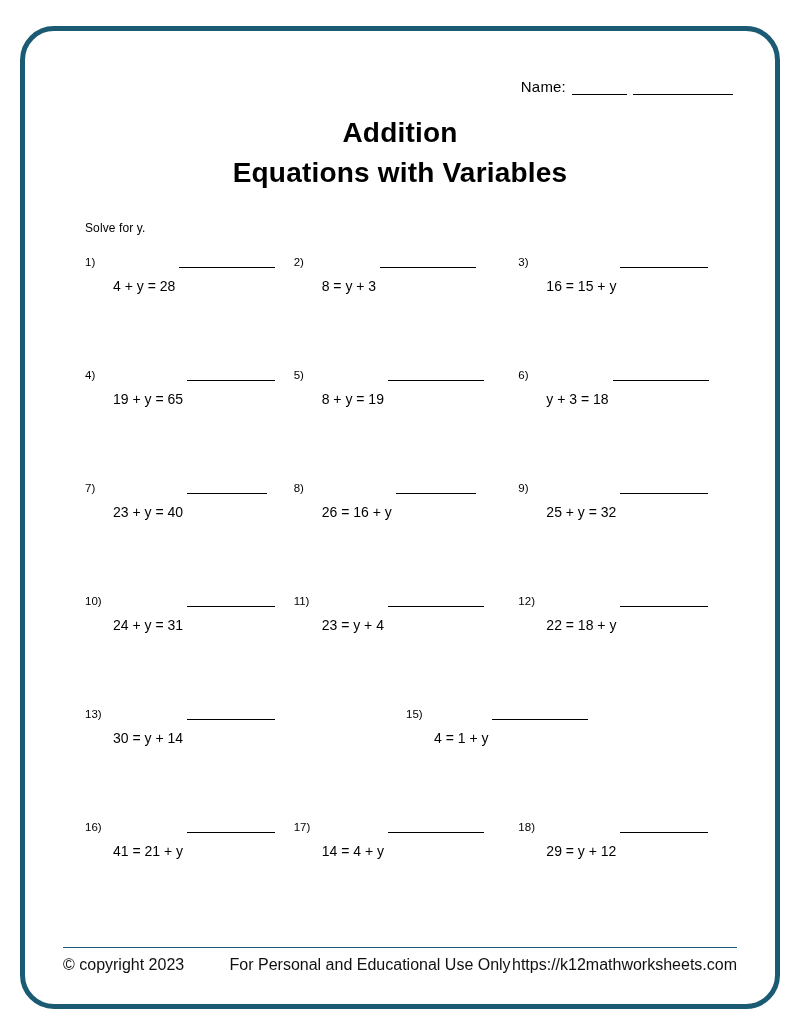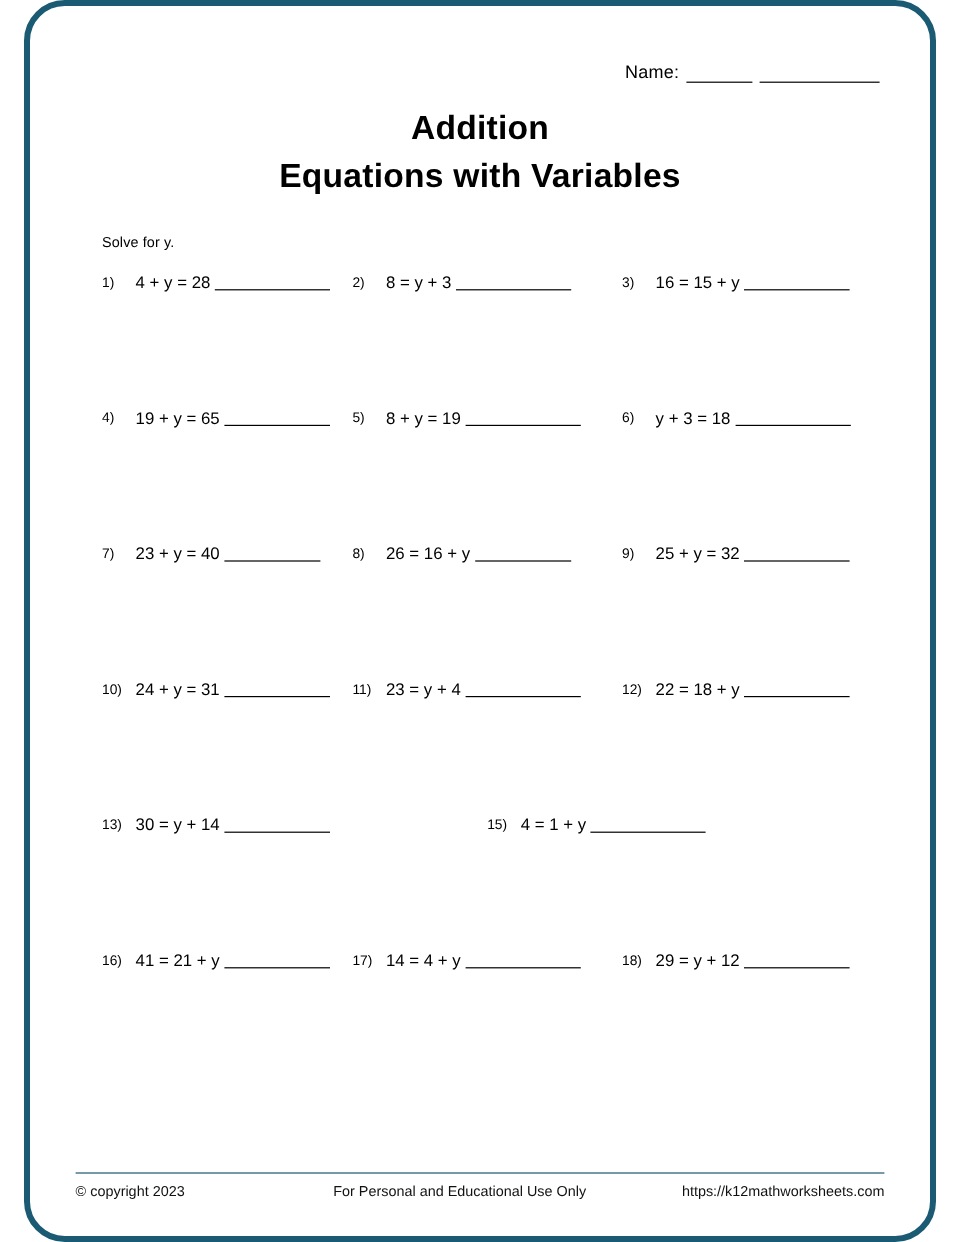--- a/index.html
+++ b/index.html
@@ -12,21 +12,21 @@
     background: #ffffff;
     font-family: "Liberation Sans", sans-serif;
     color: #000000;
     overflow: hidden;
   }
   .page {
     position: relative;
     width: 800px;
     height: 1035px;
     box-sizing: border-box;
-    padding: 0 20px;
+    padding: 26px 20px;
   }
   .frame {
     position: relative;
     width: 100%;
     height: 100%;
     box-sizing: border-box;
     border: 5px solid #1b5a73;
     border-radius: 34px;
     background: #ffffff;
     padding: 30px 38px 0 38px;
@@ -94,20 +94,21 @@
   .qnum {
     font-size: 11.5px;
     min-width: 22px;
     padding-top: 3px;
     color: #000;
   }
   .eq {
     font-size: 14px;
     white-space: nowrap;
     padding-left: 6px;
+    margin-top: 25px;
   }
   .answer-blank {
     display: inline-block;
     border-bottom: 1.3px solid #000;
     height: 14px;
     margin-left: 4px;
     vertical-align: bottom;
   }
   .w-long { width: 96px; }
   .w-mid { width: 88px; }
@@ -119,21 +120,21 @@
     bottom: 30px;
   }
   .footer-rule {
     border-top: 1.4px solid #1b5a73;
     margin-bottom: 8px;
   }
   .footer-inner {
     display: flex;
     justify-content: center;
     align-items: center;
-    font-size: 12px;
+    font-size: 16px;
     color: #111;
   }
   .footer-center { flex: 1; text-align: center; margin-left: 44px; }
   .footer-right { text-align: right; }
 </style>
 </head>
 <body>
 
 <div class="page">
   <div class="frame">

